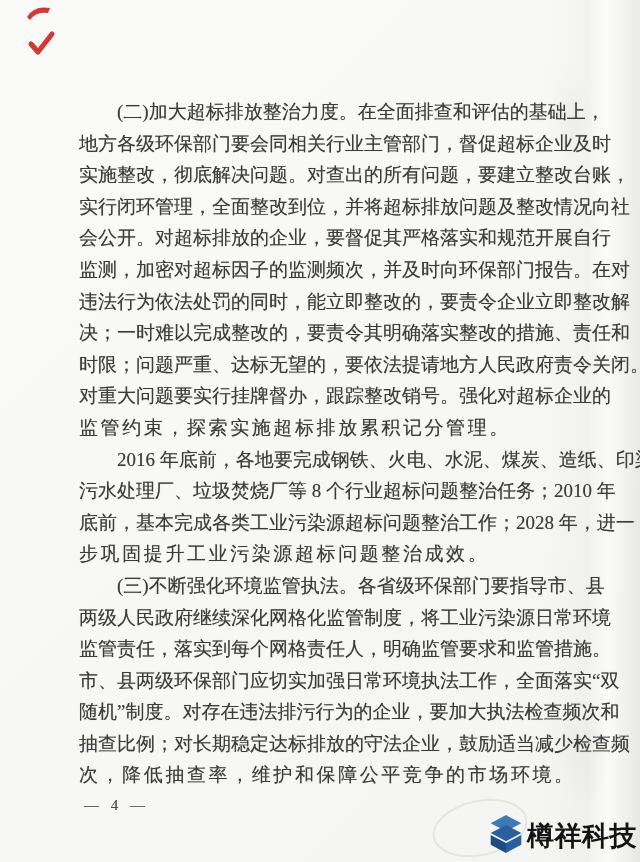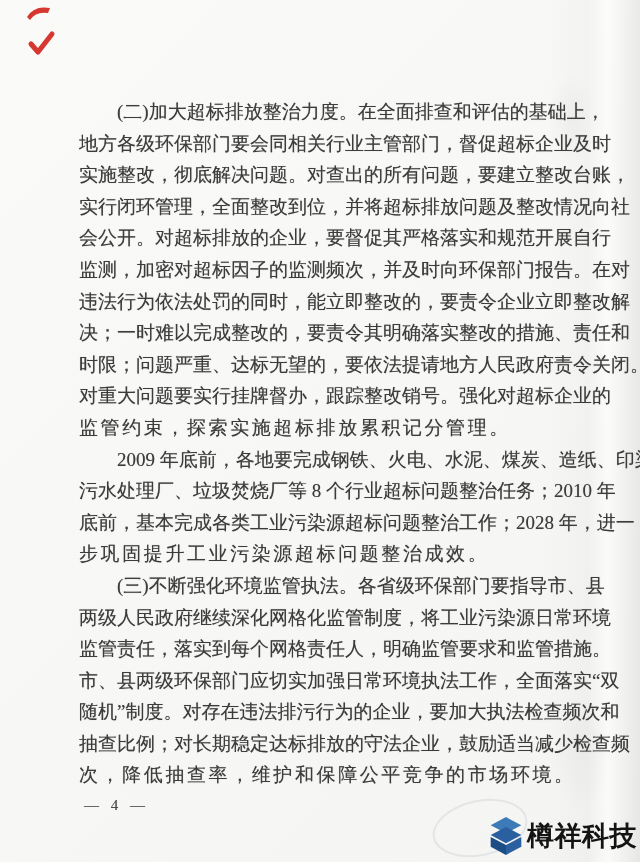--- a/index.html
+++ b/index.html
@@ -43,21 +43,21 @@
   .indent-spacer{display:inline-block;width:38px;}
   
   .page-number{
     position:absolute;left:84px;top:797px;
     font-size:15px;color:#4c4c4c;letter-spacing:4px;
     text-shadow:0 0 0.6px rgba(80,80,80,0.5);
   }
   
   .brand-watermark{
     position:absolute;right:3px;bottom:4px;height:44px;
-    display:flex;align-items:center;
+    display:flex;
   }
   .ghost-arc{
     position:absolute;right:112px;bottom:6px;width:92px;height:52px;
     border:2px solid rgba(170,175,180,0.22);border-radius:50%;
     transform:rotate(-12deg);
   }
   .logo-icon{width:36px;height:40px;margin-right:3px;}
   .logo-text{
     font-family:"Liberation Sans","DejaVu Sans",sans-serif;
     font-weight:700;font-size:27px;color:#141414;letter-spacing:0.5px;
@@ -409,21 +409,21 @@
         <span>累</span>
         <span>积</span>
         <span>记</span>
         <span>分</span>
         <span>管</span>
         <span>理</span>
         <span>。</span>
       </div>
       <div class="line">
         <span class="indent-spacer"></span>
-        <span>2009</span>
+        <span>2016</span>
         <span>&nbsp;</span>
         <span>年</span>
         <span>底</span>
         <span>前</span>
         <span>，</span>
         <span>各</span>
         <span>地</span>
         <span>要</span>
         <span>完</span>
         <span>成</span>

